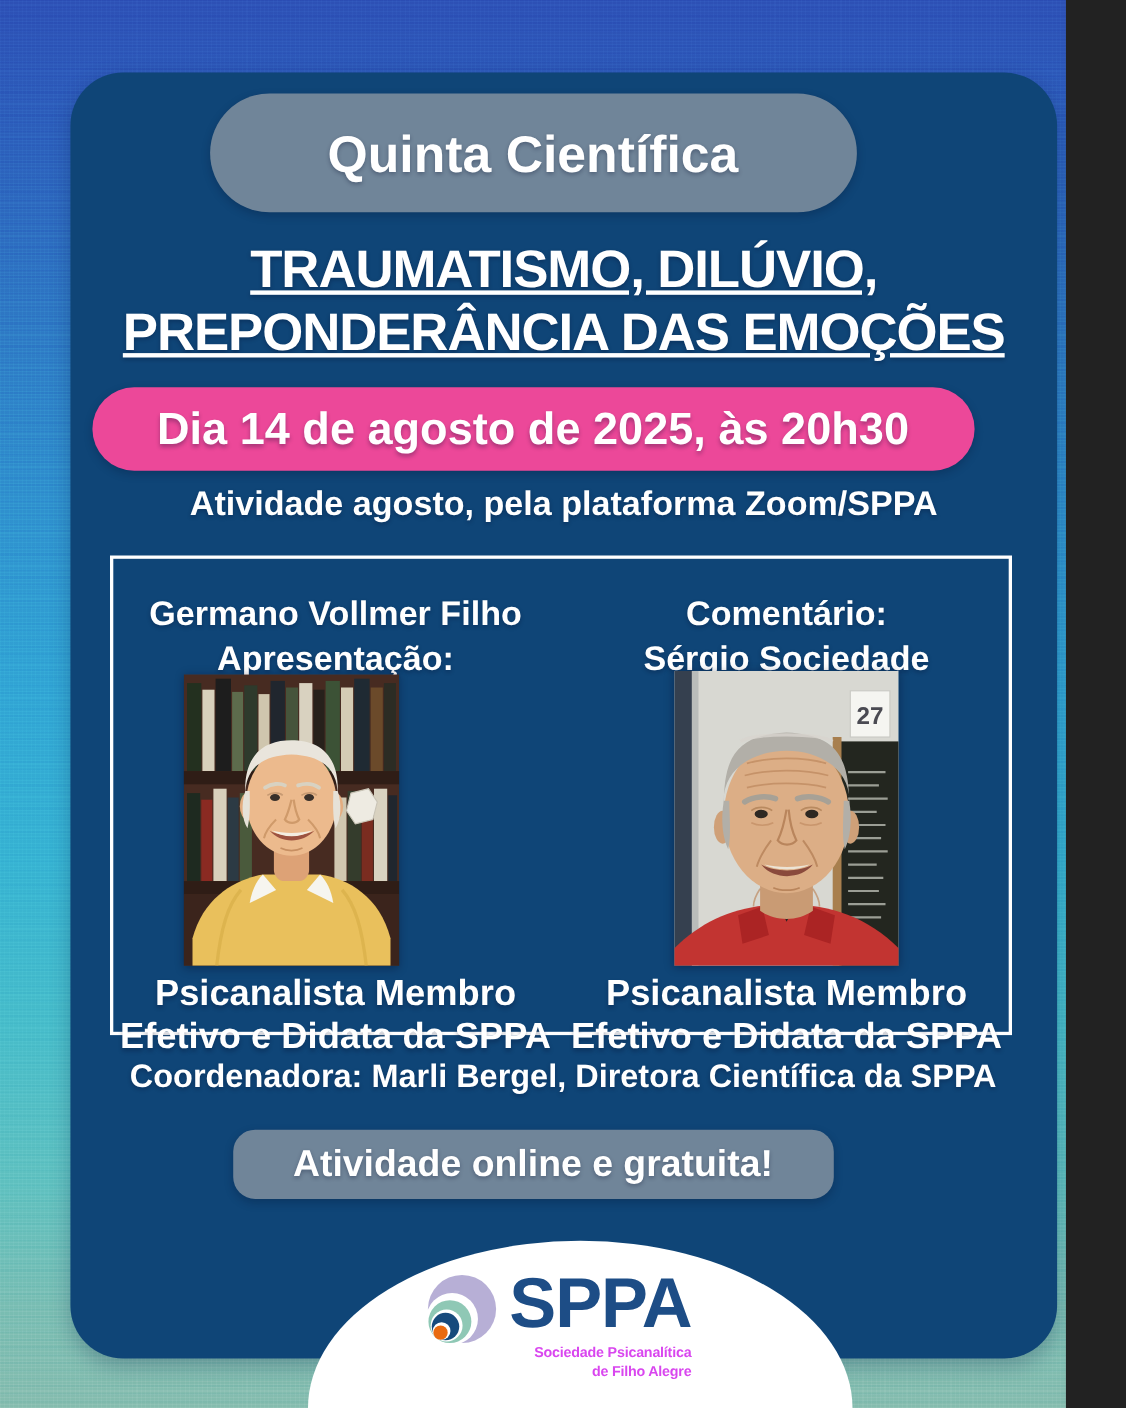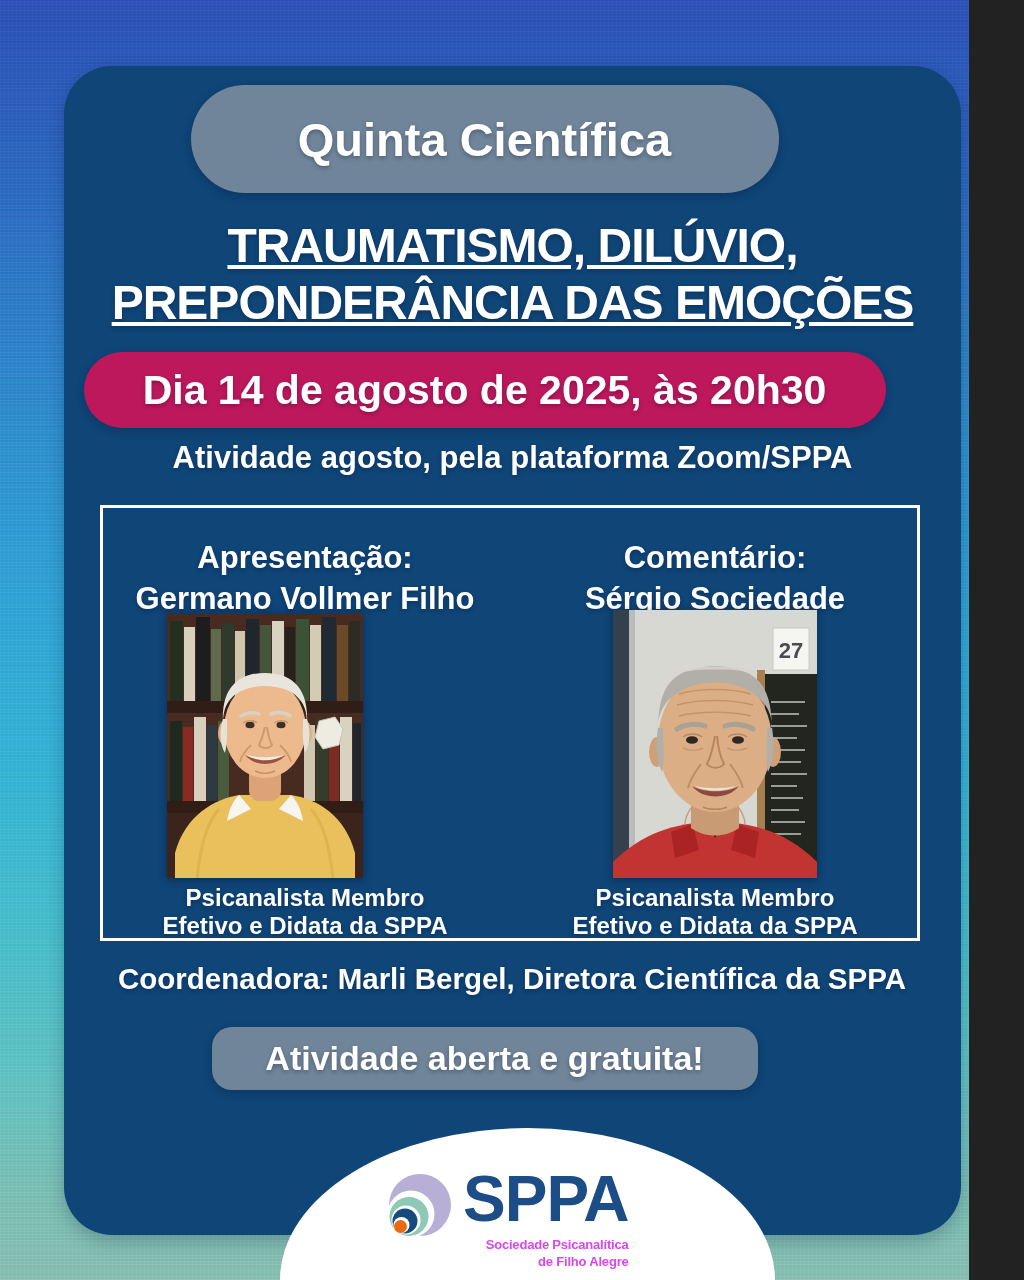--- a/index.html
+++ b/index.html
@@ -37,48 +37,48 @@
     background:#708599;display:flex;align-items:center;justify-content:center;
     box-shadow:0 3px 8px rgba(0,15,45,.25);
   }
   .pill-series{top:85px;width:588px;height:108px;border-radius:54px;}
   .pill-series span{font-size:47px;font-weight:bold;}
   .title{
     position:absolute;top:218px;left:64px;width:897px;
     font-size:48px;font-weight:bold;line-height:1.18;letter-spacing:-1px;margin:0;text-decoration:underline;
   }
   .title span{display:block;}
-  .pill-date{top:352px;width:802px;height:76px;border-radius:38px;background:#be185d;}
+  .pill-date{top:352px;width:802px;height:76px;border-radius:38px;background:#ec4899;}
   .pill-date span{font-size:41px;font-weight:bold;}
   .platform{position:absolute;top:440px;left:64px;width:897px;font-size:31px;font-weight:bold;}
   .speakers-box{
     position:absolute;left:100px;top:505px;width:820px;height:436px;
     border:3px solid #ffffff;box-sizing:border-box;
   }
   .speaker-head{position:absolute;top:538px;width:410px;font-size:31px;font-weight:bold;line-height:1.32;}
   .speaker-head div{display:block;}
   .head-left{left:100px;}
   .head-right{left:510px;}
   .photo{position:absolute;box-shadow:0 2px 8px rgba(0,10,35,.4);}
   .photo-left{left:167px;top:613px;width:196px;height:265px;}
   .photo-right{left:613px;top:610px;width:204px;height:268px;}
-  .caption{position:absolute;top:884px;width:410px;font-size:24px;font-weight:bold;line-height:1.18;}
+  .caption{position:absolute;top:884px;width:410px;font-size:33px;font-weight:bold;line-height:1.18;}
   .caption-left{left:100px;}
   .caption-right{left:510px;}
   .coordinator{position:absolute;top:962px;left:34px;width:956px;font-size:29.5px;font-weight:bold;}
   .pill-admission{top:1027px;width:546px;height:63px;border-radius:20px;}
   .pill-admission span{font-size:34px;font-weight:bold;}
   .dome{
     position:absolute;left:280px;top:1128px;width:495px;height:152px;
     background:#ffffff;
     border-radius:50% 50% 0 0 / 100% 100% 0 0;
   }
   .logo{
     position:absolute;left:382px;top:1152px;
-    display:flex;align-items:flex-start;gap:9px;margin-top:15px;
+    display:flex;align-items:flex-start;gap:9px;
   }
   .logo-mark{width:72px;height:74px;margin-top:6px;}
   .logo-acronym{
     font-size:64px;font-weight:bold;color:#1d4d86;
     line-height:1.0;letter-spacing:-1px;
   }
   .logo-org{
     margin-top:6px;font-size:13px;font-weight:bold;color:#d946ef;
     text-align:right;line-height:1.3;letter-spacing:-0.2px;
   }
@@ -104,22 +104,22 @@
 
   <div class="pill pill-date txt">
     <span>Dia 14 de agosto de 2025, às 20h30</span>
   </div>
 
   <div class="platform txt">Atividade agosto, pela plataforma Zoom/SPPA</div>
 
   <div class="speakers-box"></div>
 
   <div class="speaker-head head-left txt">
+    <div>Germano Vollmer Filho</div>
     <div>Apresentação:</div>
-    <div>Germano Vollmer Filho</div>
   </div>
 
   <div class="speaker-head head-right txt">
     <div>Comentário:</div>
     <div>Sérgio Sociedade</div>
   </div>
 
   <svg class="photo photo-left" viewBox="0 0 196 265" role="img">
     <rect width="196" height="265" fill="#472b21"></rect>
     <g>
@@ -224,21 +224,21 @@
   </div>
 
   <div class="caption caption-right txt">
     <div>Psicanalista Membro</div>
     <div>Efetivo e Didata da SPPA</div>
   </div>
 
   <div class="coordinator txt">Coordenadora: Marli Bergel, Diretora Científica da SPPA</div>
 
   <div class="pill pill-admission txt">
-    <span>Atividade aberta e gratuita!</span>
+    <span>Atividade online e gratuita!</span>
   </div>
 
   <div class="dome"></div>
 
   <div class="logo">
     <svg class="logo-mark" viewBox="0 0 72 74" role="img">
       <circle cx="38" cy="32" r="31" fill="#b7afd6"></circle>
       <circle cx="29" cy="41" r="23.5" fill="#ffffff"></circle>
       <circle cx="27" cy="43.5" r="19.5" fill="#8fc8b5"></circle>
       <circle cx="24" cy="47" r="14.5" fill="#ffffff"></circle>

